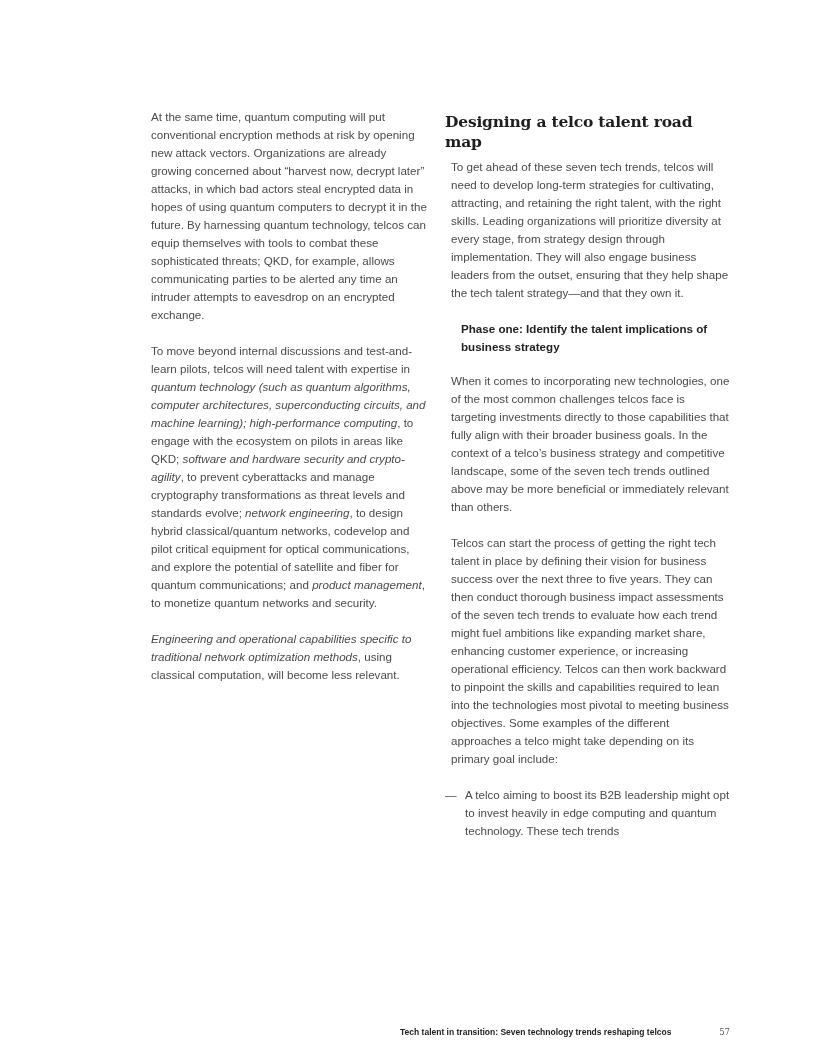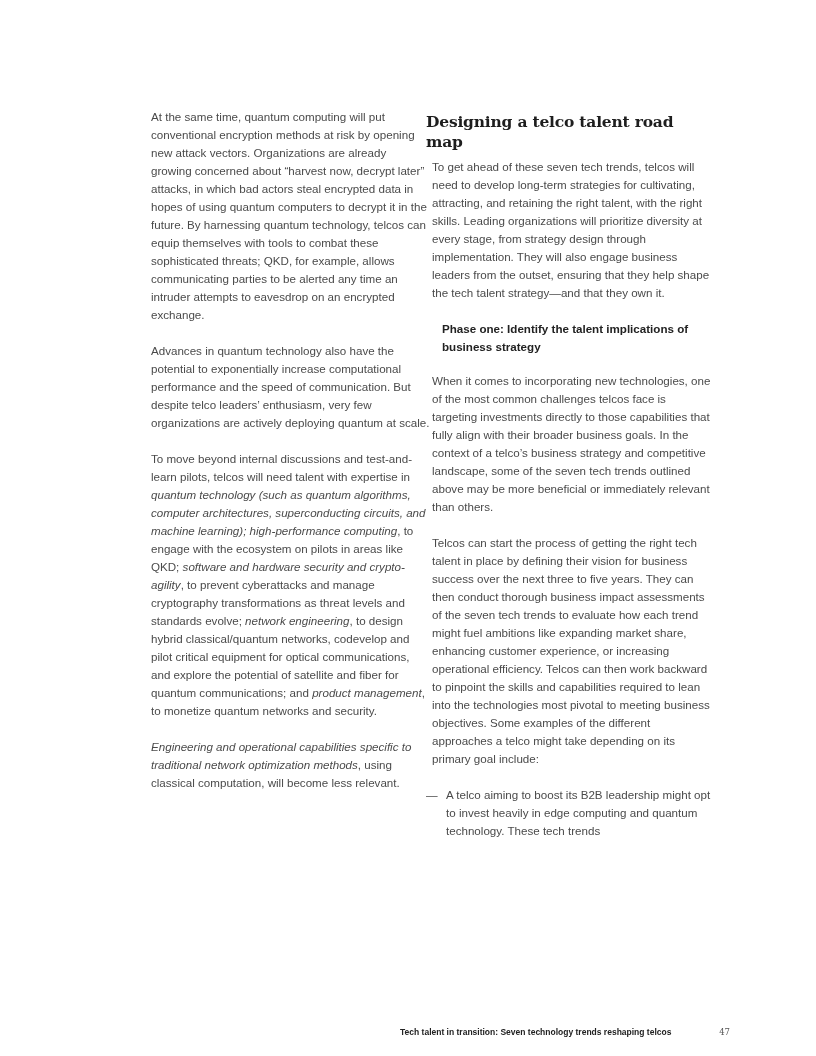--- a/index.html
+++ b/index.html
@@ -5,21 +5,21 @@
   html, body { margin: 0; padding: 0; background: #ffffff; }
   body { width: 816px; height: 1056px; position: relative; overflow: hidden; }
   .col {
     position: absolute;
     font-family: "Liberation Sans", sans-serif;
     font-size: 11.6px;
     line-height: 18px;
     color: #4a4a4a;
   }
   .col-left { left: 145px; top: 108px; width: 285px; }
-  .col-right { left: 426px; top: 108px; width: 285px; }
+  .col-right { left: 445px; top: 108px; width: 285px; }
   p { margin: 0 0 18px 6px; }
   em { font-style: italic; }
   h2 {
     font-family: "DejaVu Serif", "Liberation Serif", serif;
     font-size: 15.5px;
     font-weight: bold;
     color: #1e1e1e;
     margin: 4px 0 6px 0;
     line-height: 20px;
     letter-spacing: -0.2px;
@@ -40,33 +40,32 @@
     justify-content: space-between;
   }
   .footer .title { font-weight: bold; }
   .footer .page { margin-left: 18px; color: #555555; font-family: "DejaVu Serif", serif; }
 </style>
 </head>
 <body>
 
 <div class="col col-left">
   <p>At the same time, quantum computing will put conventional encryption methods at risk by opening new attack vectors. Organizations are already growing concerned about “harvest now, decrypt later” attacks, in which bad actors steal encrypted data in hopes of using quantum computers to decrypt it in the future. By harnessing quantum technology, telcos can equip themselves with tools to combat these sophisticated threats; QKD, for example, allows communicating parties to be alerted any time an intruder attempts to eavesdrop on an encrypted exchange.</p>
-  <p>Advances in quantum technology also have the potential to exponentially increase computational performance and the speed of communication. But despite telco leaders’ enthusiasm, very few organizations are actively deploying quantum at scale.</p>
   <p><span>To move beyond internal discussions and test-and-learn pilots, telcos will need talent with expertise in </span><em>quantum technology (such as quantum algorithms, computer architectures, superconducting circuits, and machine learning); high-performance computing</em><span>, to engage with the ecosystem on pilots in areas like QKD; </span><em>software and hardware security and crypto-agility</em><span>, to prevent cyberattacks and manage cryptography transformations as threat levels and standards evolve; </span><em>network engineering</em><span>, to design hybrid classical/quantum networks, codevelop and pilot critical equipment for optical communications, and explore the potential of satellite and fiber for quantum communications; and </span><em>product management</em><span>, to monetize quantum networks and security.</span></p>
   <p><em>Engineering and operational capabilities specific to traditional network optimization methods</em><span>, using classical computation, will become less relevant.</span></p>
 </div>
 
 <div class="col col-right">
   <h2>Designing a telco talent road map</h2>
   <p>To get ahead of these seven tech trends, telcos will need to develop long-term strategies for cultivating, attracting, and retaining the right talent, with the right skills. Leading organizations will prioritize diversity at every stage, from strategy design through implementation. They will also engage business leaders from the outset, ensuring that they help shape the tech talent strategy—and that they own it.</p>
   <div class="subhead">Phase one: Identify the talent implications of business strategy</div>
   <p>When it comes to incorporating new technologies, one of the most common challenges telcos face is targeting investments directly to those capabilities that fully align with their broader business goals. In the context of a telco’s business strategy and competitive landscape, some of the seven tech trends outlined above may be more beneficial or immediately relevant than others.</p>
   <p>Telcos can start the process of getting the right tech talent in place by defining their vision for business success over the next three to five years. They can then conduct thorough business impact assessments of the seven tech trends to evaluate how each trend might fuel ambitions like expanding market share, enhancing customer experience, or increasing operational efficiency. Telcos can then work backward to pinpoint the skills and capabilities required to lean into the technologies most pivotal to meeting business objectives. Some examples of the different approaches a telco might take depending on its primary goal include:</p>
   <div class="bullet">
     <span class="dash">—</span>
     <span class="text">A telco aiming to boost its B2B leadership might opt to invest heavily in edge computing and quantum technology. These tech trends</span>
   </div>
 </div>
 
 <div class="footer">
   <span class="title">Tech talent in transition: Seven technology trends reshaping telcos</span>
-  <span class="page">47</span>
+  <span class="page">57</span>
 </div>
 
 </body></html>

